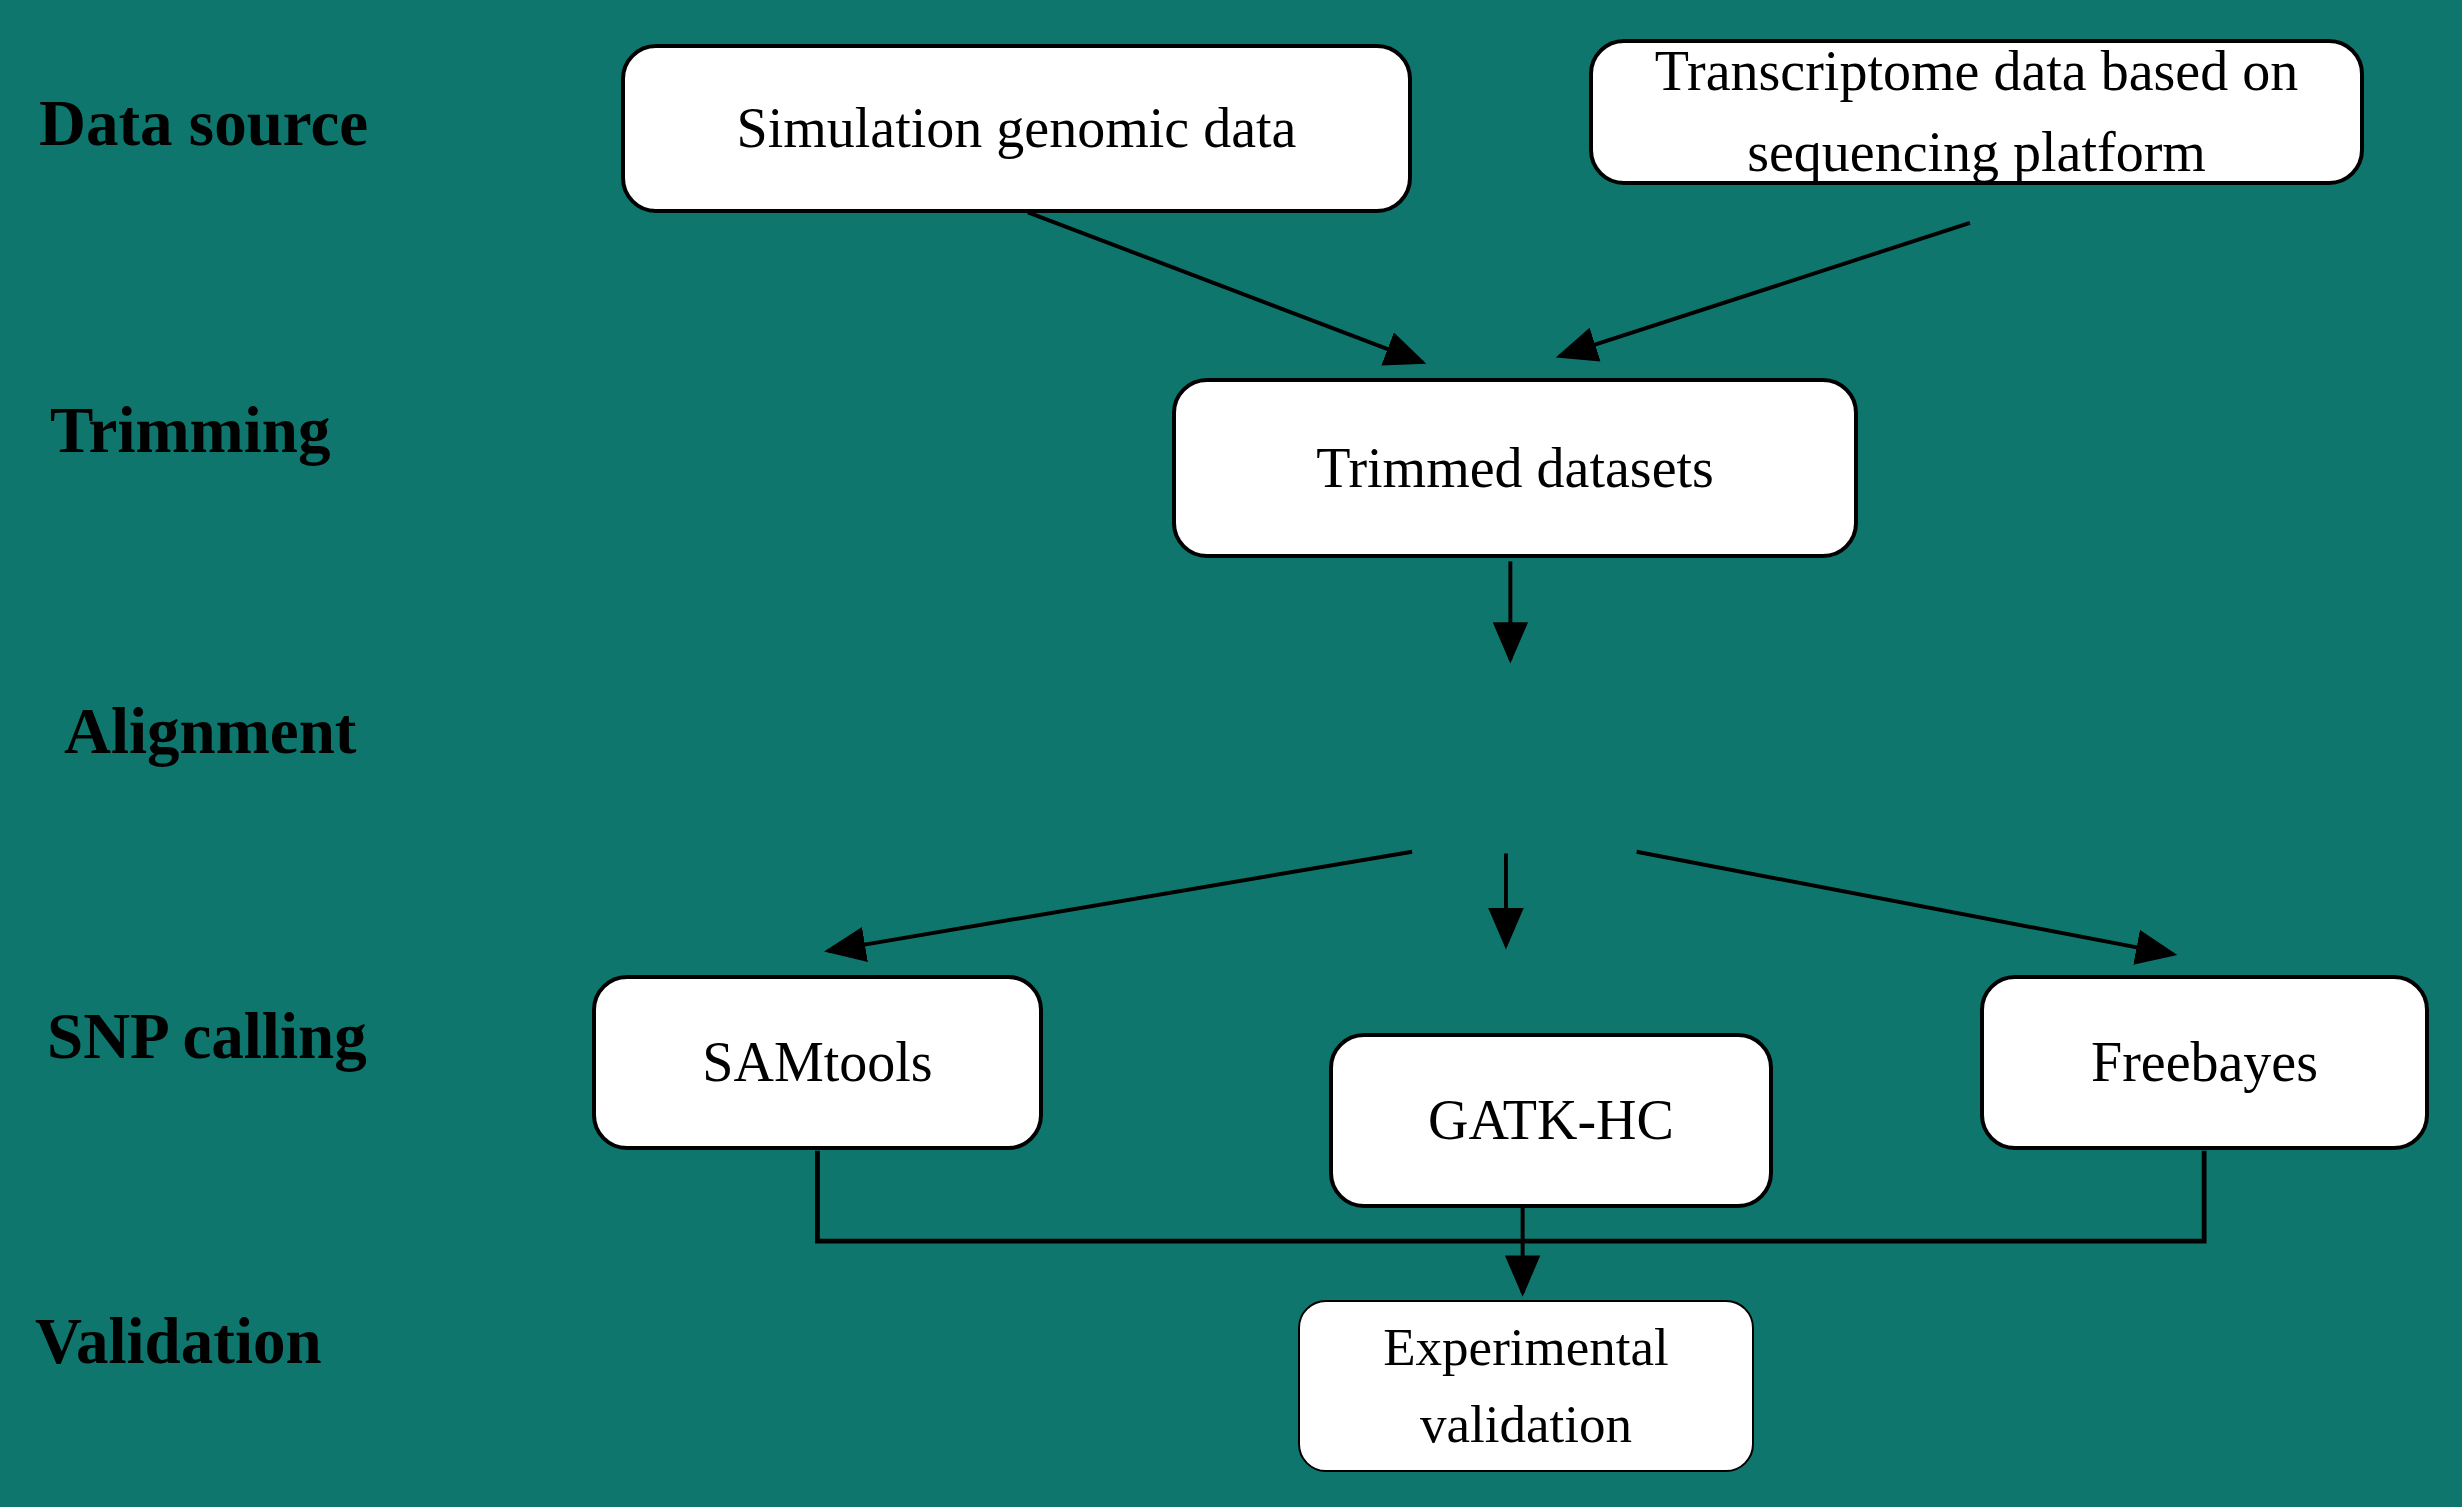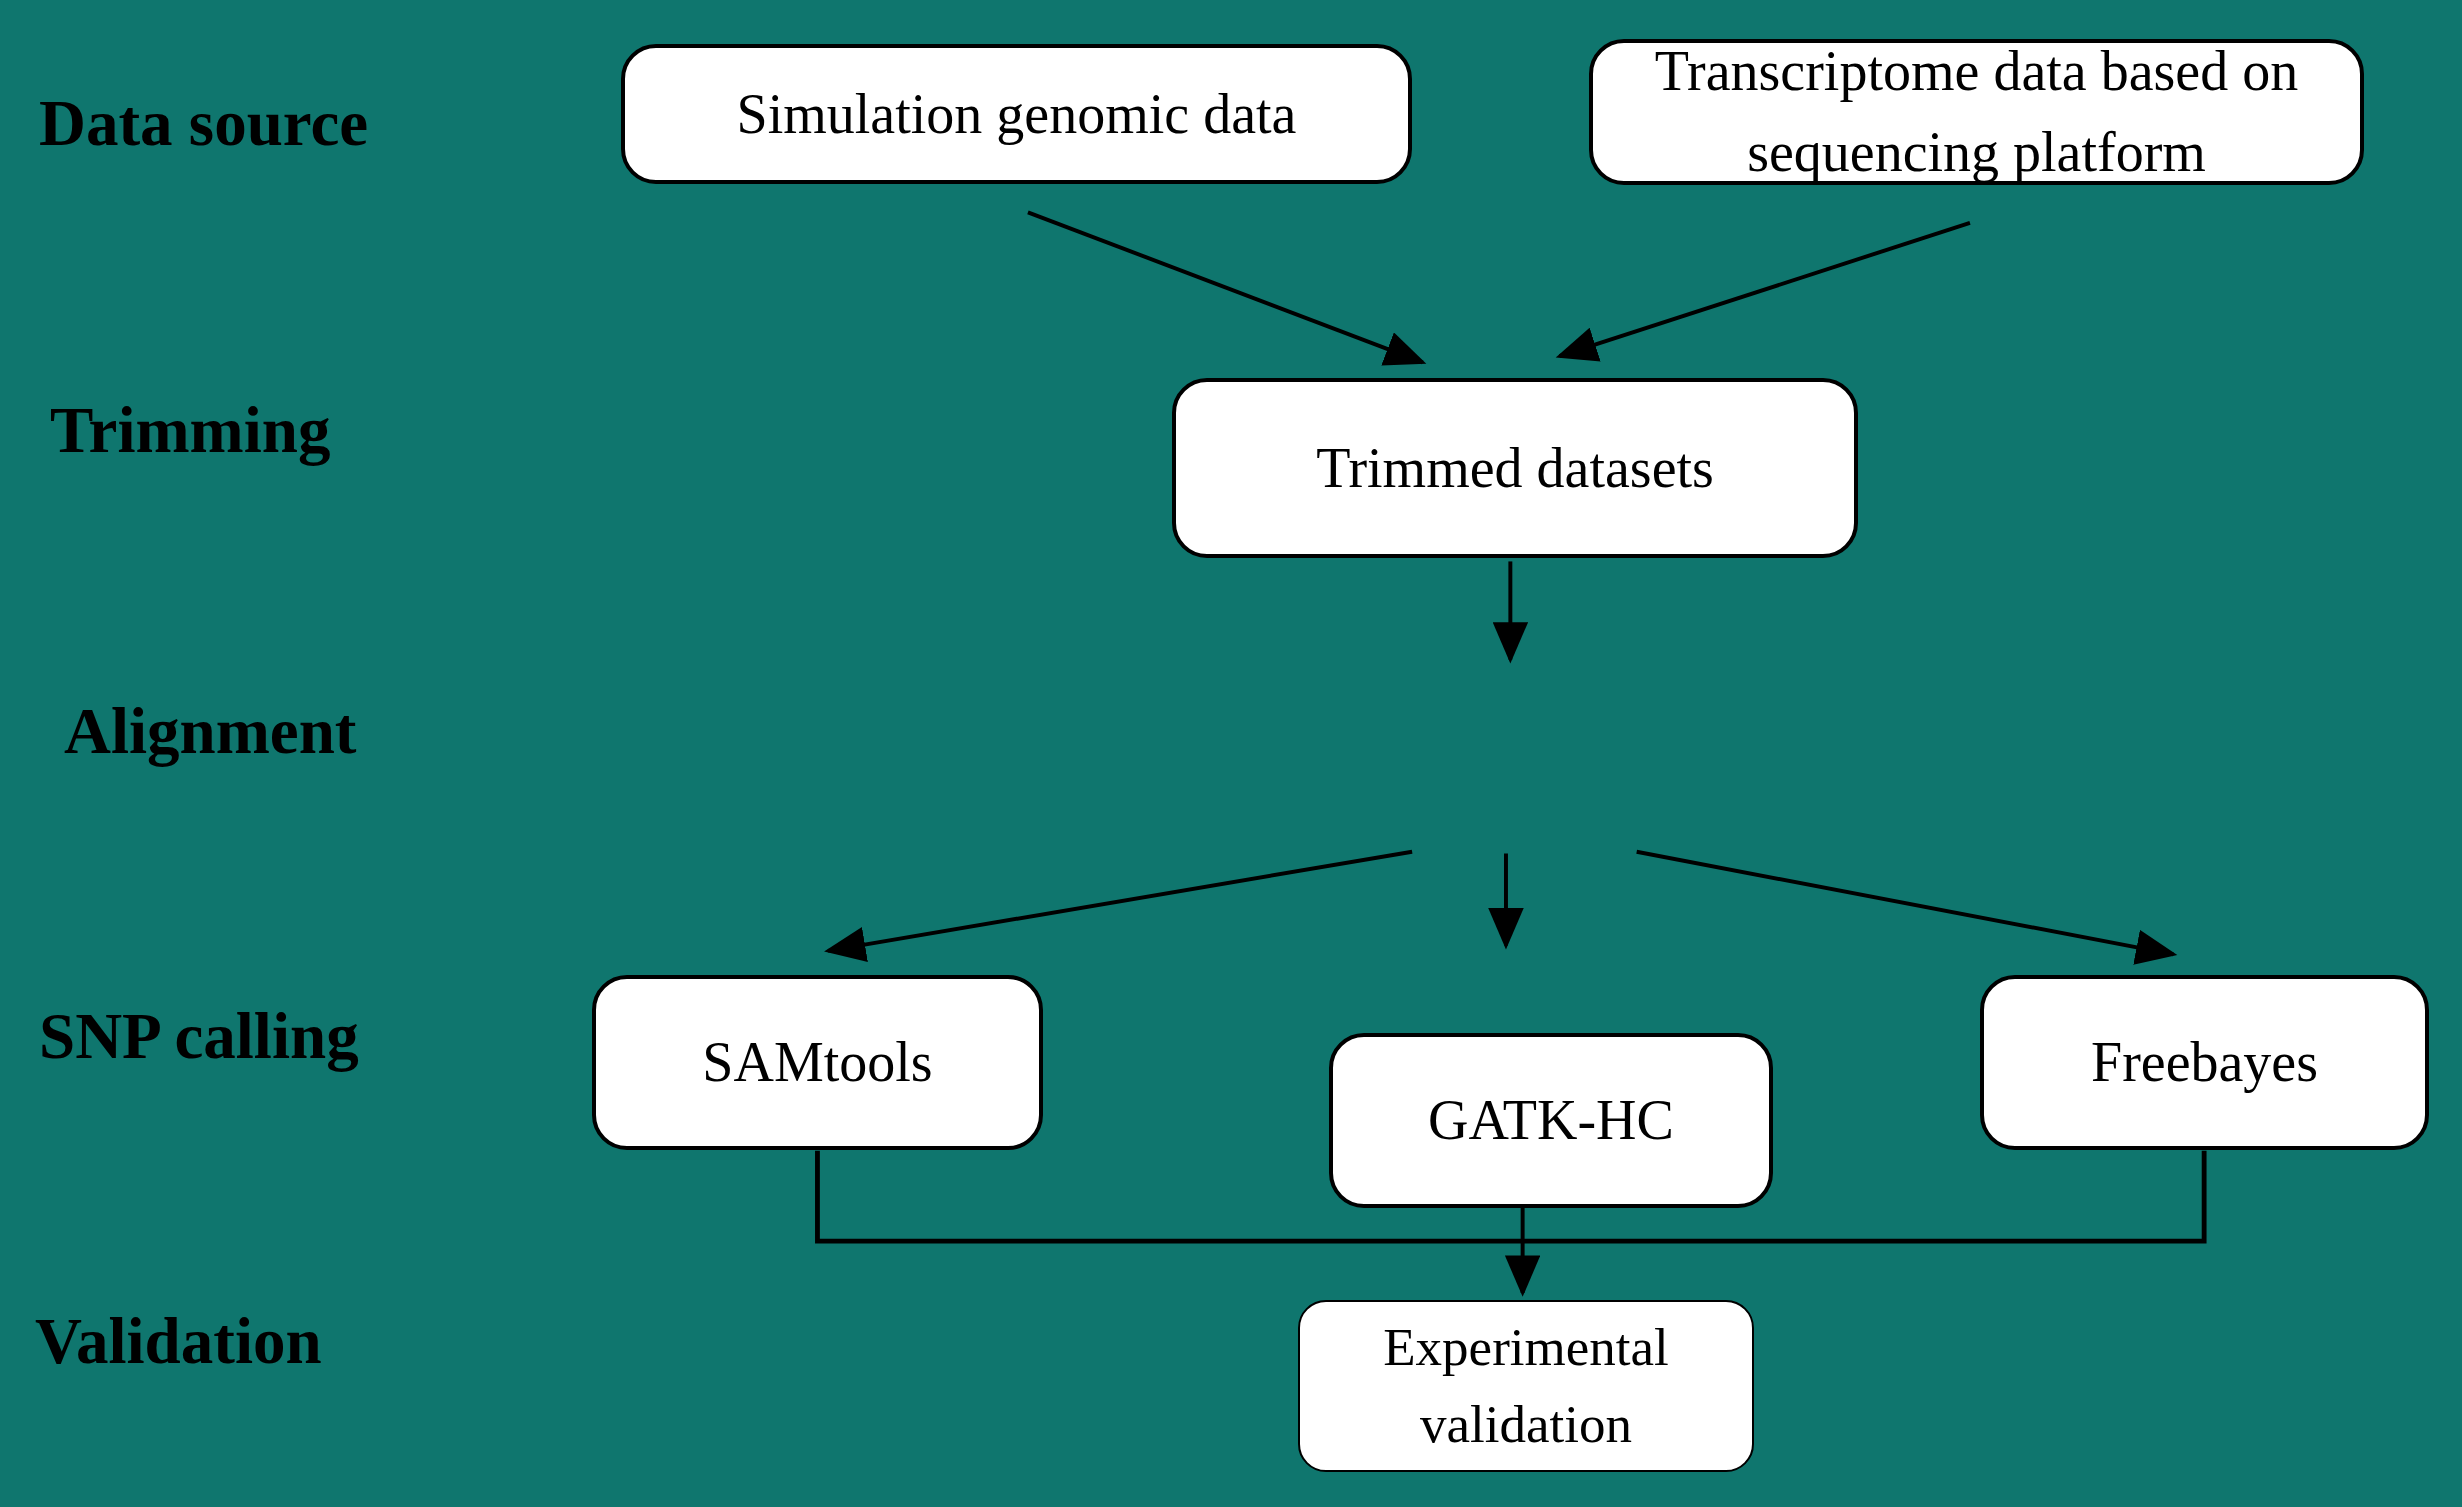--- a/index.html
+++ b/index.html
@@ -37,21 +37,21 @@
     border: 4.4px solid #000000;
     border-radius: 35px;
     display: flex;
     flex-direction: column;
     align-items: center;
     justify-content: center;
     text-align: center;
     font-size: 56px;
     line-height: 1.44;
   }
-  #node-simulation    { left: 621px;  top: 44px;   width: 791px; height: 140px; }
+  #node-simulation    { left: 621px;  top: 44px;   width: 791px; height: 169px; }
   #node-transcriptome { left: 1589px; top: 39px;   width: 775px; height: 146px; }
   #node-trimmed       { left: 1172px; top: 378px;  width: 686px; height: 180px; }
   #node-mapping {
     left: 1171px; top: 671px; width: 687px; height: 139px;
     display: grid;
     grid-template-columns: 333px 1fr;
     align-items: stretch;
     justify-content: stretch;
     padding: 0;
   }
@@ -71,21 +71,21 @@
   #node-experimental {
     left: 1298px; top: 1300px; width: 456px; height: 172px;
     border-width: 2.6px;
     border-radius: 28px;
     font-size: 53px;
     line-height: 1.45;
   }
   #label-data-source { left: 39px;  top: 91px;  }
   #label-trimming    { left: 50px;  top: 398px;  }
   #label-alignment   { left: 64px;  top: 699px;  }
-  #label-snp-calling { left: 39px;  top: 1004px; }
+  #label-snp-calling { left: 47px;  top: 1004px; }
   #label-validation  { left: 35px;  top: 1309px; }
 </style>
 </head>
 <body>
 
 <div id="canvas">
 
   <svg id="edge-layer" viewBox="0 0 2807 1718" xmlns="http://www.w3.org/2000/svg">
     <defs>
       <marker id="ah" markerWidth="11" markerHeight="9" refX="9.5" refY="4.5" orient="auto" markerUnits="strokeWidth">

